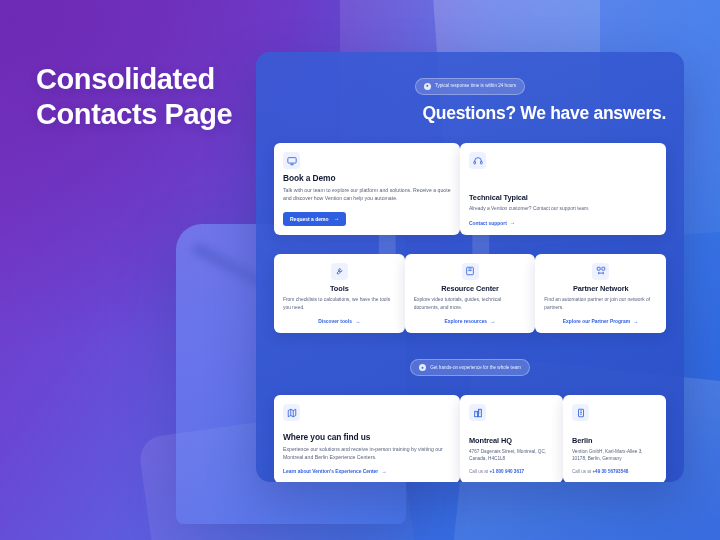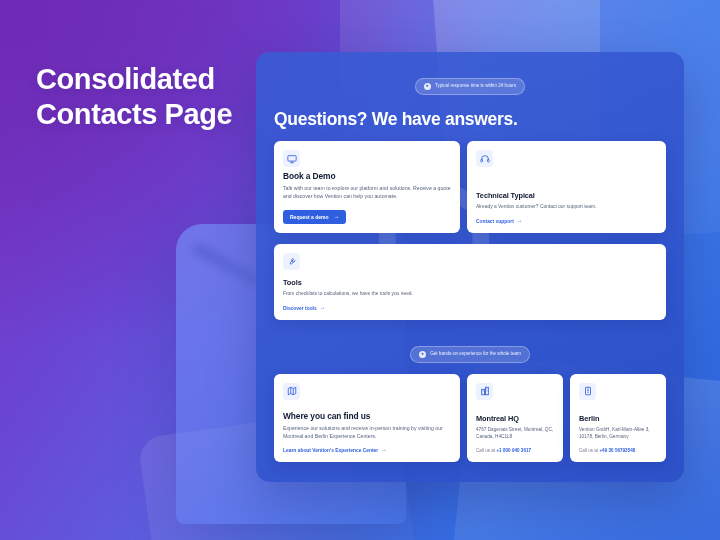--- a/index.html
+++ b/index.html
@@ -113,29 +113,29 @@
     border-radius: 20px;
     white-space: nowrap;
   }
   .badge .bdot {
     width: 7px; height: 7px; border-radius: 50%;
     background: rgba(255,255,255,0.85);
     display: inline-flex; align-items: center; justify-content: center;
     color: #3f63d8; font-size: 4.5px; font-weight: bold;
   }
   .section-title {
-    text-align: left;
+    text-align: right;
     color: #ffffff;
     font-size: 17.5px;
     font-weight: bold;
     letter-spacing: -0.3px;
-    margin-top: 14px;
-  }
-
-  .grid { display: flex; gap: 7px; margin-top: 11px; }
+    margin-top: 8px;
+  }
+
+  .grid { display: flex; margin-top: 19px; }
   .card {
     background: #ffffff;
     border-radius: 6px;
     padding: 9px 9px 9px 9px;
     box-shadow: 0 4px 14px rgba(20,30,90,0.14);
     display: flex; flex-direction: column;
     position: relative;
   }
   .card.wide { flex: 0 0 186px; }
   .card.small { flex: 1 1 0; min-width: 0; }
@@ -183,21 +183,21 @@
     padding: 4px 7px;
     border-radius: 3px;
     border: none;
     display: inline-flex; align-items: center; gap: 5px;
     cursor: pointer;
     white-space: nowrap;
   }
 
   .row1 { align-items: stretch; }
   .row1 .card { min-height: 84px; }
-  .row2 .card { min-height: 76px; }
+  .row2 .card { min-height: 76px; align-items: center; }
   .row3 .card { min-height: 88px; }
 
   .addr {
     color: #5b6480;
     font-size: 4.7px;
     line-height: 7.4px;
   }
   .callrow {
     margin-top: 7px;
     font-size: 4.6px;
@@ -280,22 +280,51 @@
           </svg>
         </div>
         <div class="card-title">Tools</div>
         <div class="card-desc">From checklists to calculations, we have the tools you need.</div>
         <a class="card-link" href="#">
           <span>Discover tools</span>
           <span class="arrow">→</span>
         </a>
       </div>
 
-
-
+      <div class="card small">
+        <div class="icon-box">
+          <svg viewBox="0 0 24 24" fill="none" stroke="#2f5fe0" stroke-width="2">
+            <rect x="4" y="3" width="16" height="18" rx="2"></rect>
+              <path d="M8 7h8M8 11h8"></path>
+          </svg>
+        </div>
+        <div class="card-title">Resource Center</div>
+        <div class="card-desc">Explore video tutorials, guides, technical documents, and more.</div>
+        <a class="card-link" href="#">
+          <span>Explore resources</span>
+          <span class="arrow">→</span>
+        </a>
+      </div>
+
+
+      <div class="card small">
+        <div class="icon-box">
+          <svg viewBox="0 0 24 24" fill="none" stroke="#2f5fe0" stroke-width="2">
+            <rect x="3" y="3" width="7" height="7" rx="1"></rect>
+              <rect x="14" y="3" width="7" height="7" rx="1"></rect>
+              <path d="M6.5 14v6M17.5 14v6M6.5 17h11"></path>
+          </svg>
+        </div>
+        <div class="card-title">Partner Network</div>
+        <div class="card-desc">Find an automation partner or join our network of partners.</div>
+        <a class="card-link" href="#">
+          <span>Explore our Partner Program</span>
+          <span class="arrow">→</span>
+        </a>
+      </div>
     </div>
 
     <div class="sec2-wrap">
       <div class="badge-row">
         <div class="badge">
           <span class="bdot">●</span>
           <span>Get hands-on experience for the whole team</span>
         </div>
       </div>
 

